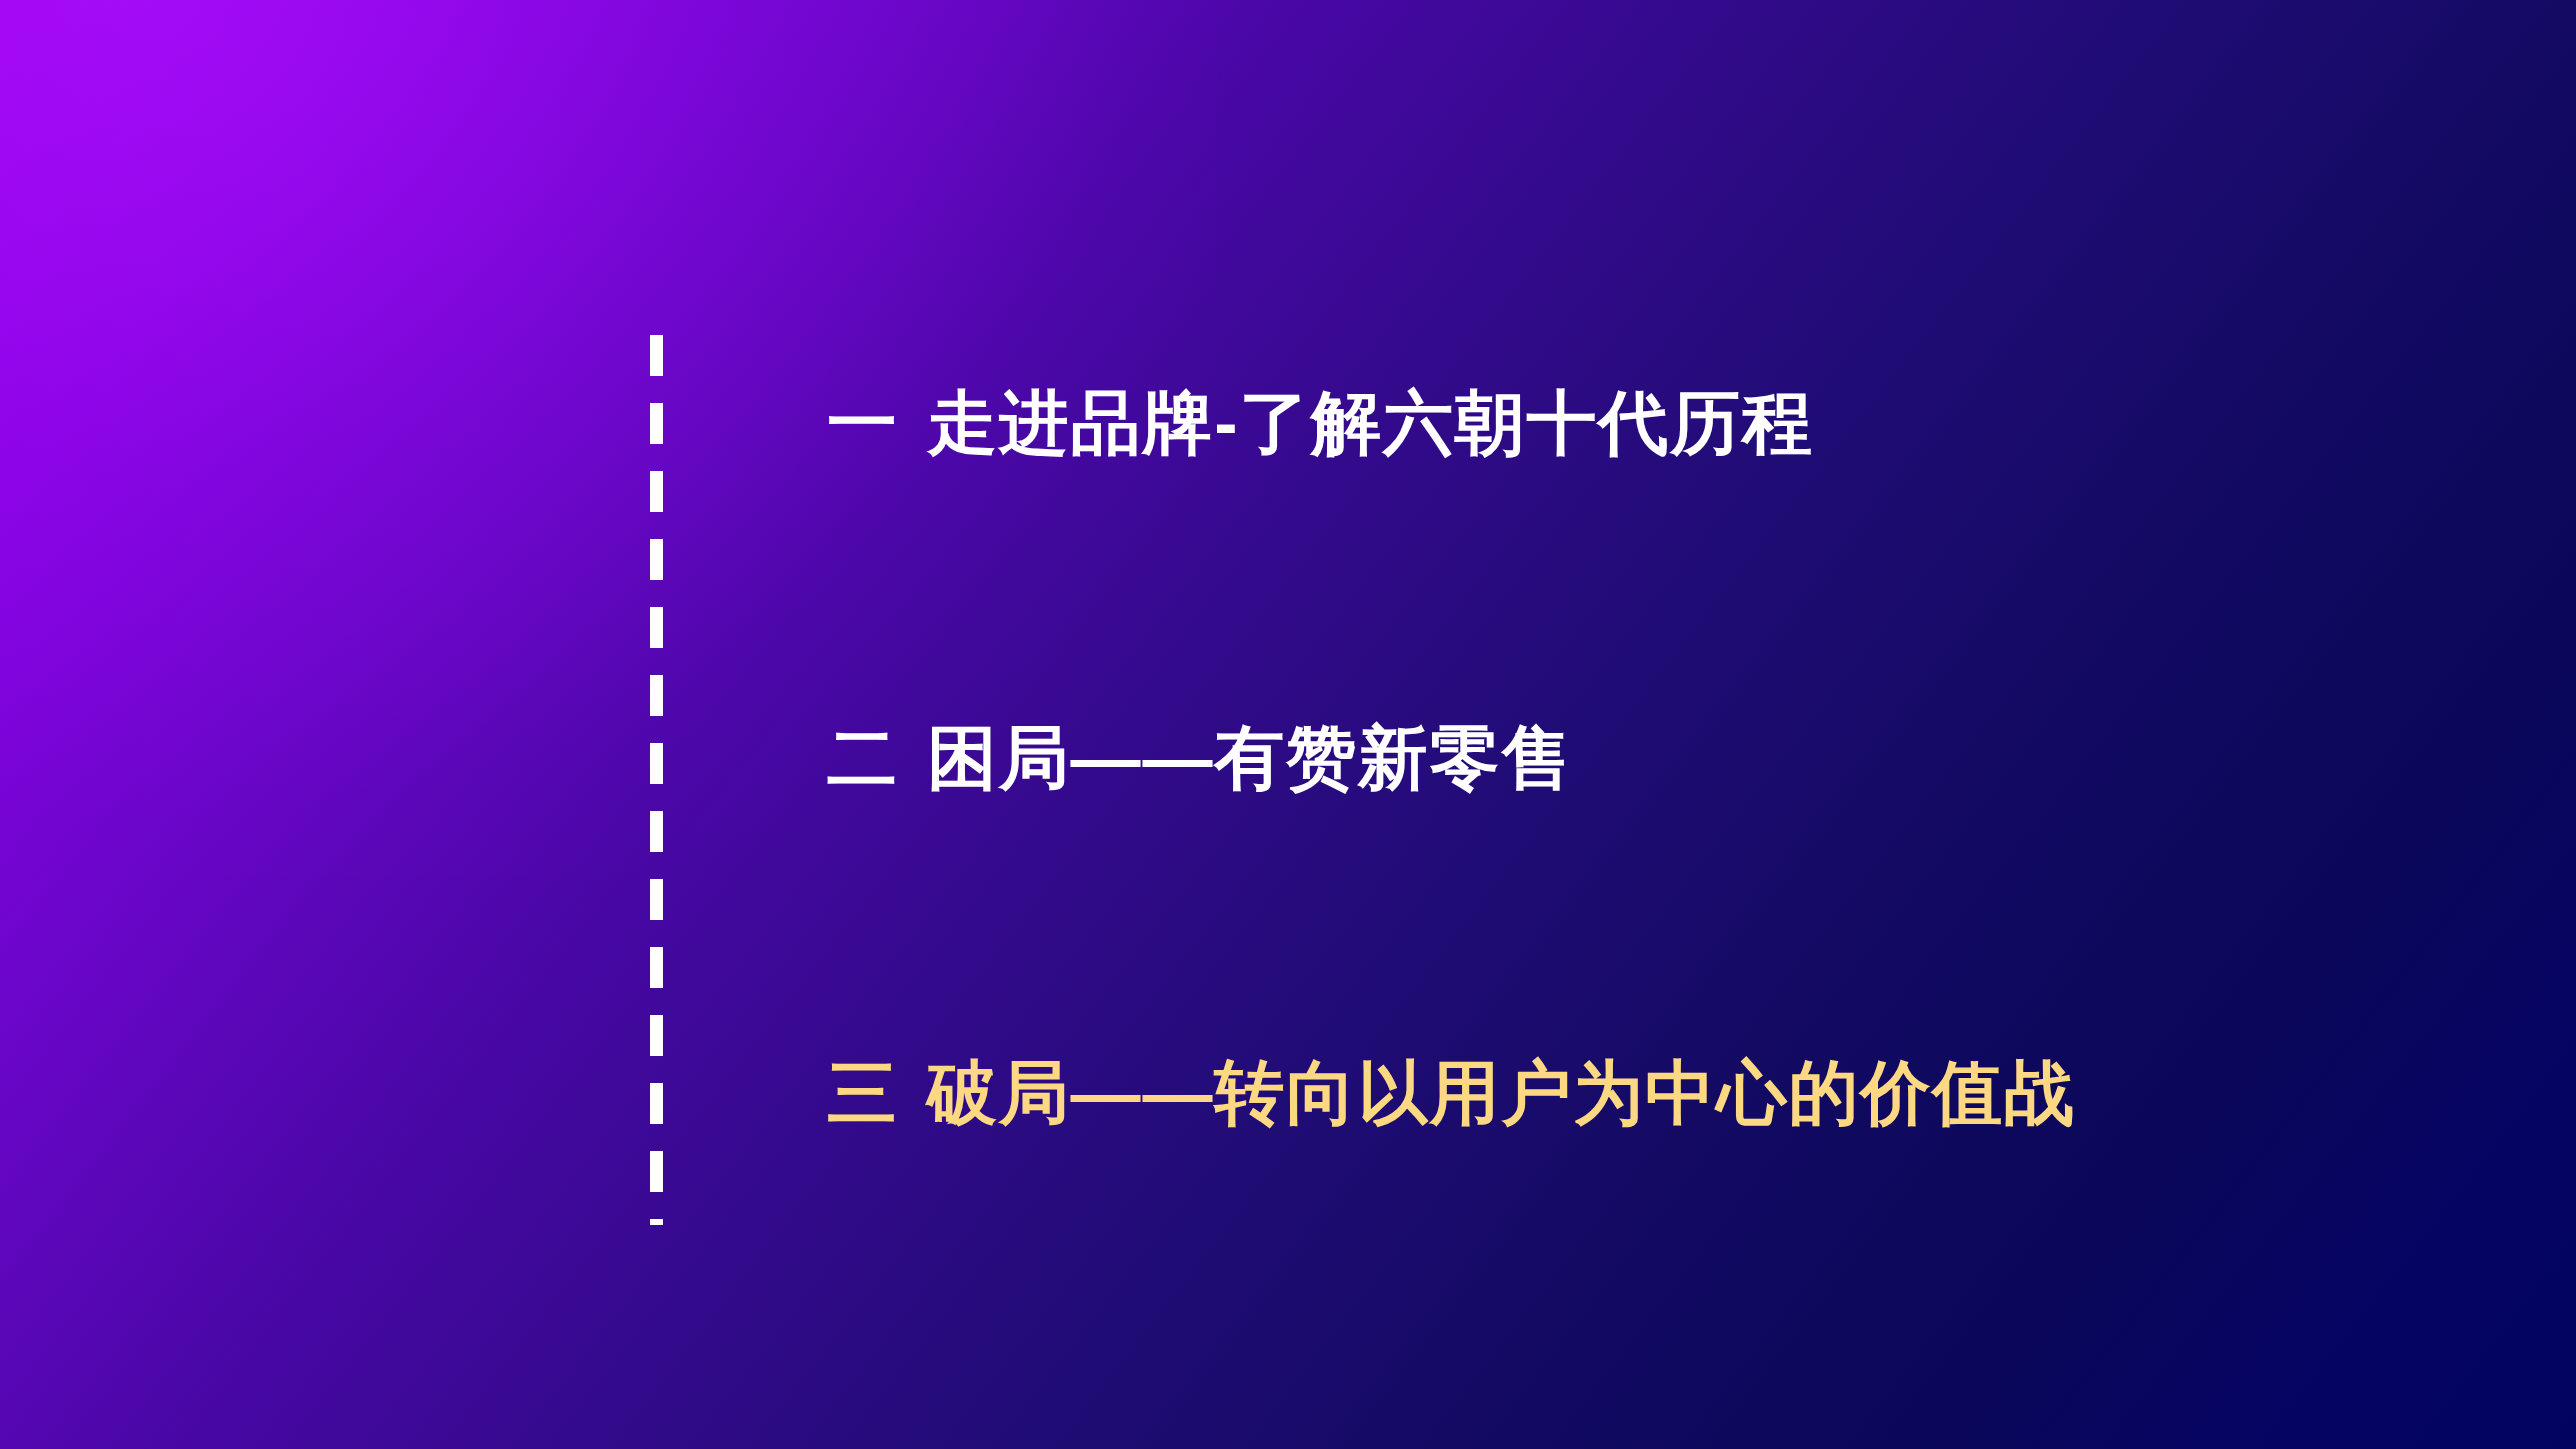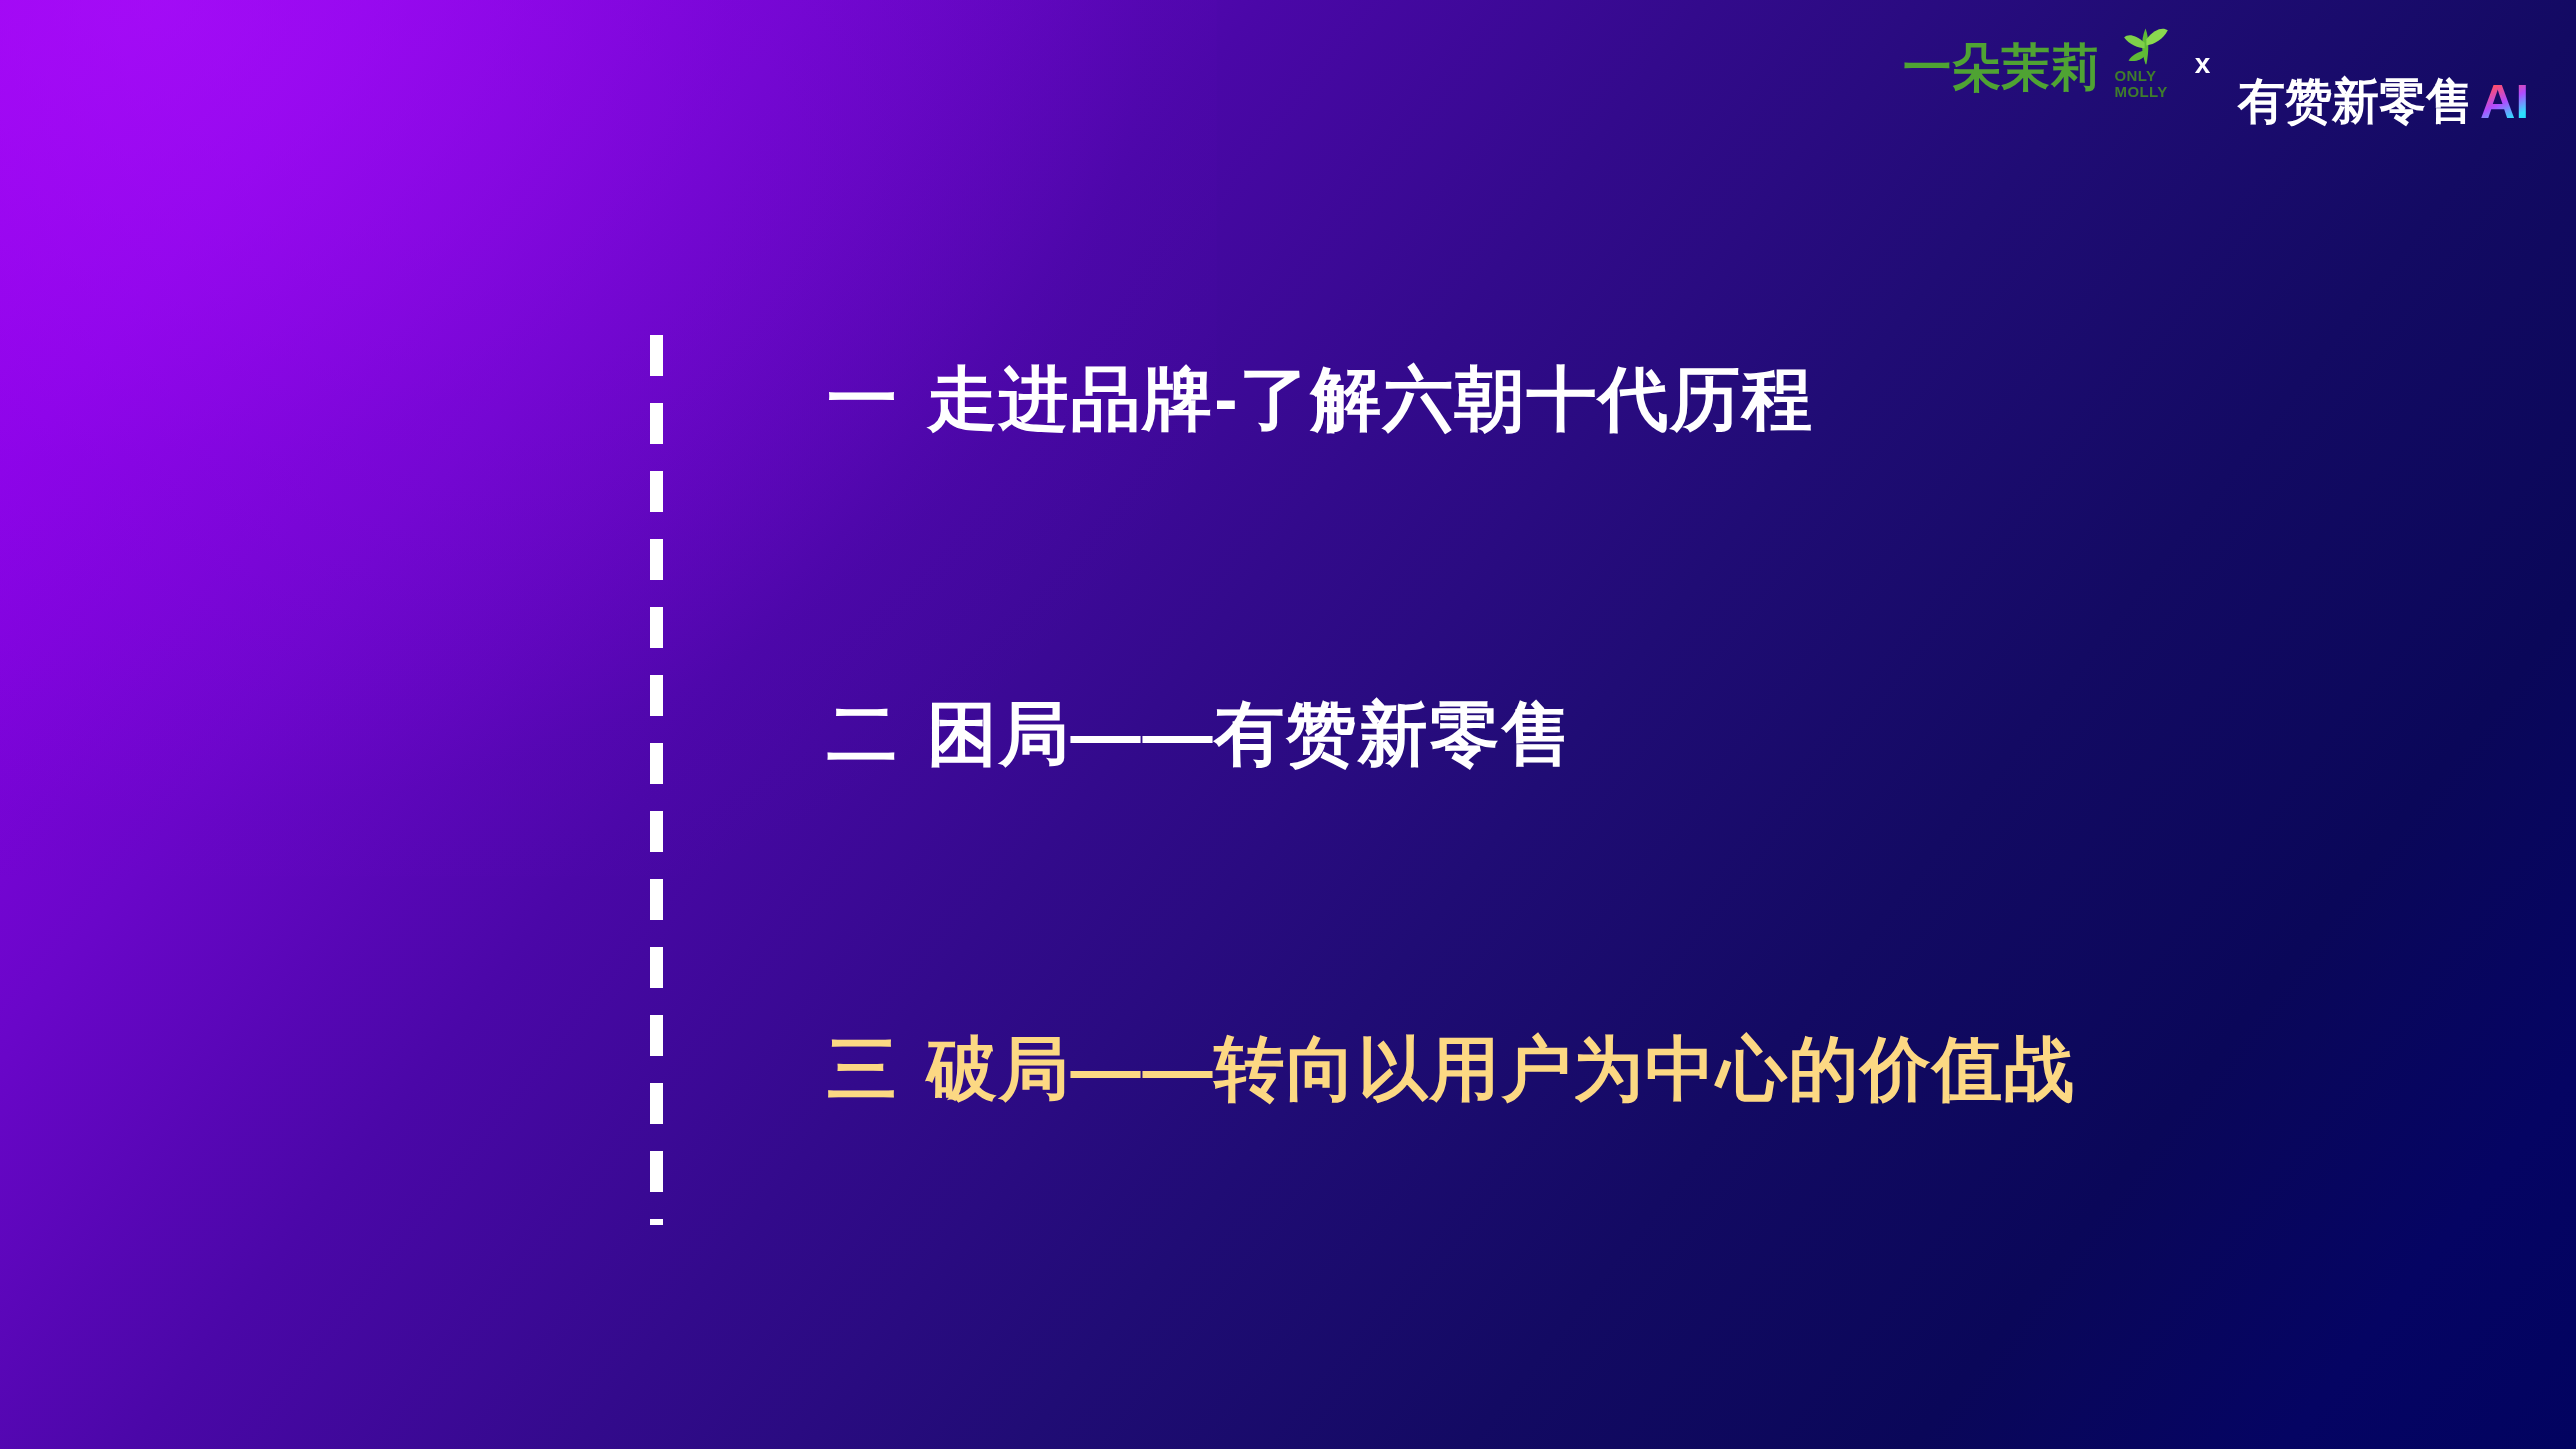--- a/index.html
+++ b/index.html
@@ -149,57 +149,34 @@
     display: flex;
     align-items: flex-start;
   }
   .agenda-item:last-child { height: auto; }
   .agenda-line {
     font-size: 70px;
     font-weight: 700;
     line-height: 1.12;
     letter-spacing: 1.8px;
     white-space: nowrap;
+    margin-top: 24px;
   }
   .agenda-line .num {
     margin-right: 30px;
     letter-spacing: 0;
   }
   .c-white { color: #ffffff; }
   .c-gold  { color: #fcd883; text-align: right; }
 </style>
 </head>
 <body>
 
 <div id="slide">
 
-  <div class="brand-bar">
-
-    <div class="logo-left">
-      <div class="logo-left-cn">一朵茉莉</div>
-      <svg class="leaf-mark" viewBox="0 0 52 46">
-        <path d="M26 44 C22 32 20 18 26 4 C30 14 30 30 27 44 Z" fill="#5fbb36"></path>
-        <path d="M25 20 C14 10 6 10 2 14 C8 22 18 26 25 26 Z" fill="#7fd04a"></path>
-        <path d="M27 16 C36 4 46 2 51 6 C46 16 36 22 27 23 Z" fill="#8ad94f"></path>
-        <path d="M26 28 C18 30 10 34 7 40 C15 42 23 38 27 33 Z" fill="#5fbb36"></path>
-      </svg>
-      <div class="logo-left-sub">
-        <span>ONLY</span>
-        <span>MOLLY</span>
-      </div>
-    </div>
-
-    <div class="x-sep">x</div>
-
-    <div class="logo-right">
-      <span class="logo-right-cn">有赞新零售</span>
-      <span class="logo-right-ai">AI</span>
-    </div>
-
-  </div>
 
   <div class="divider"></div>
 
   <div class="agenda">
 
     <div class="agenda-item">
       <div class="agenda-line c-white">
         <span class="num">一</span><span>走进品牌-了解六朝十代历程</span>
       </div>
     </div>

